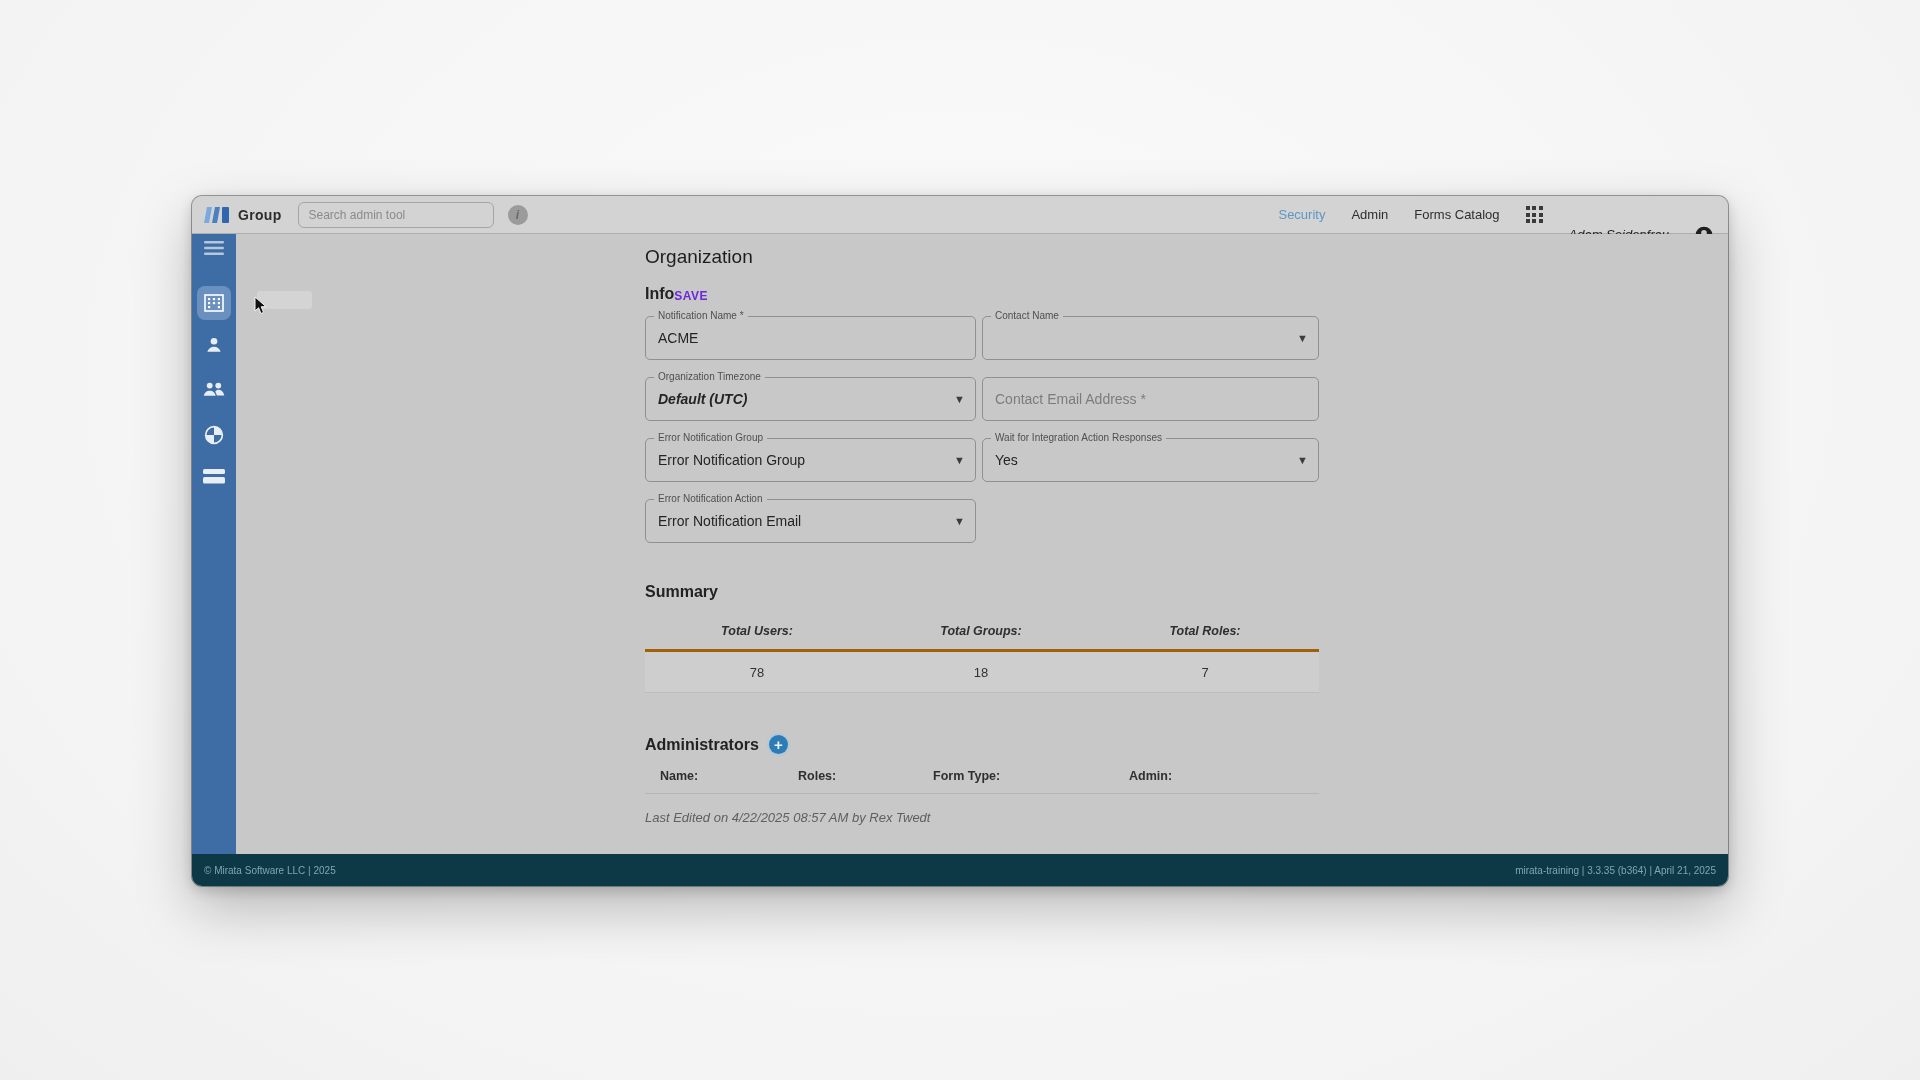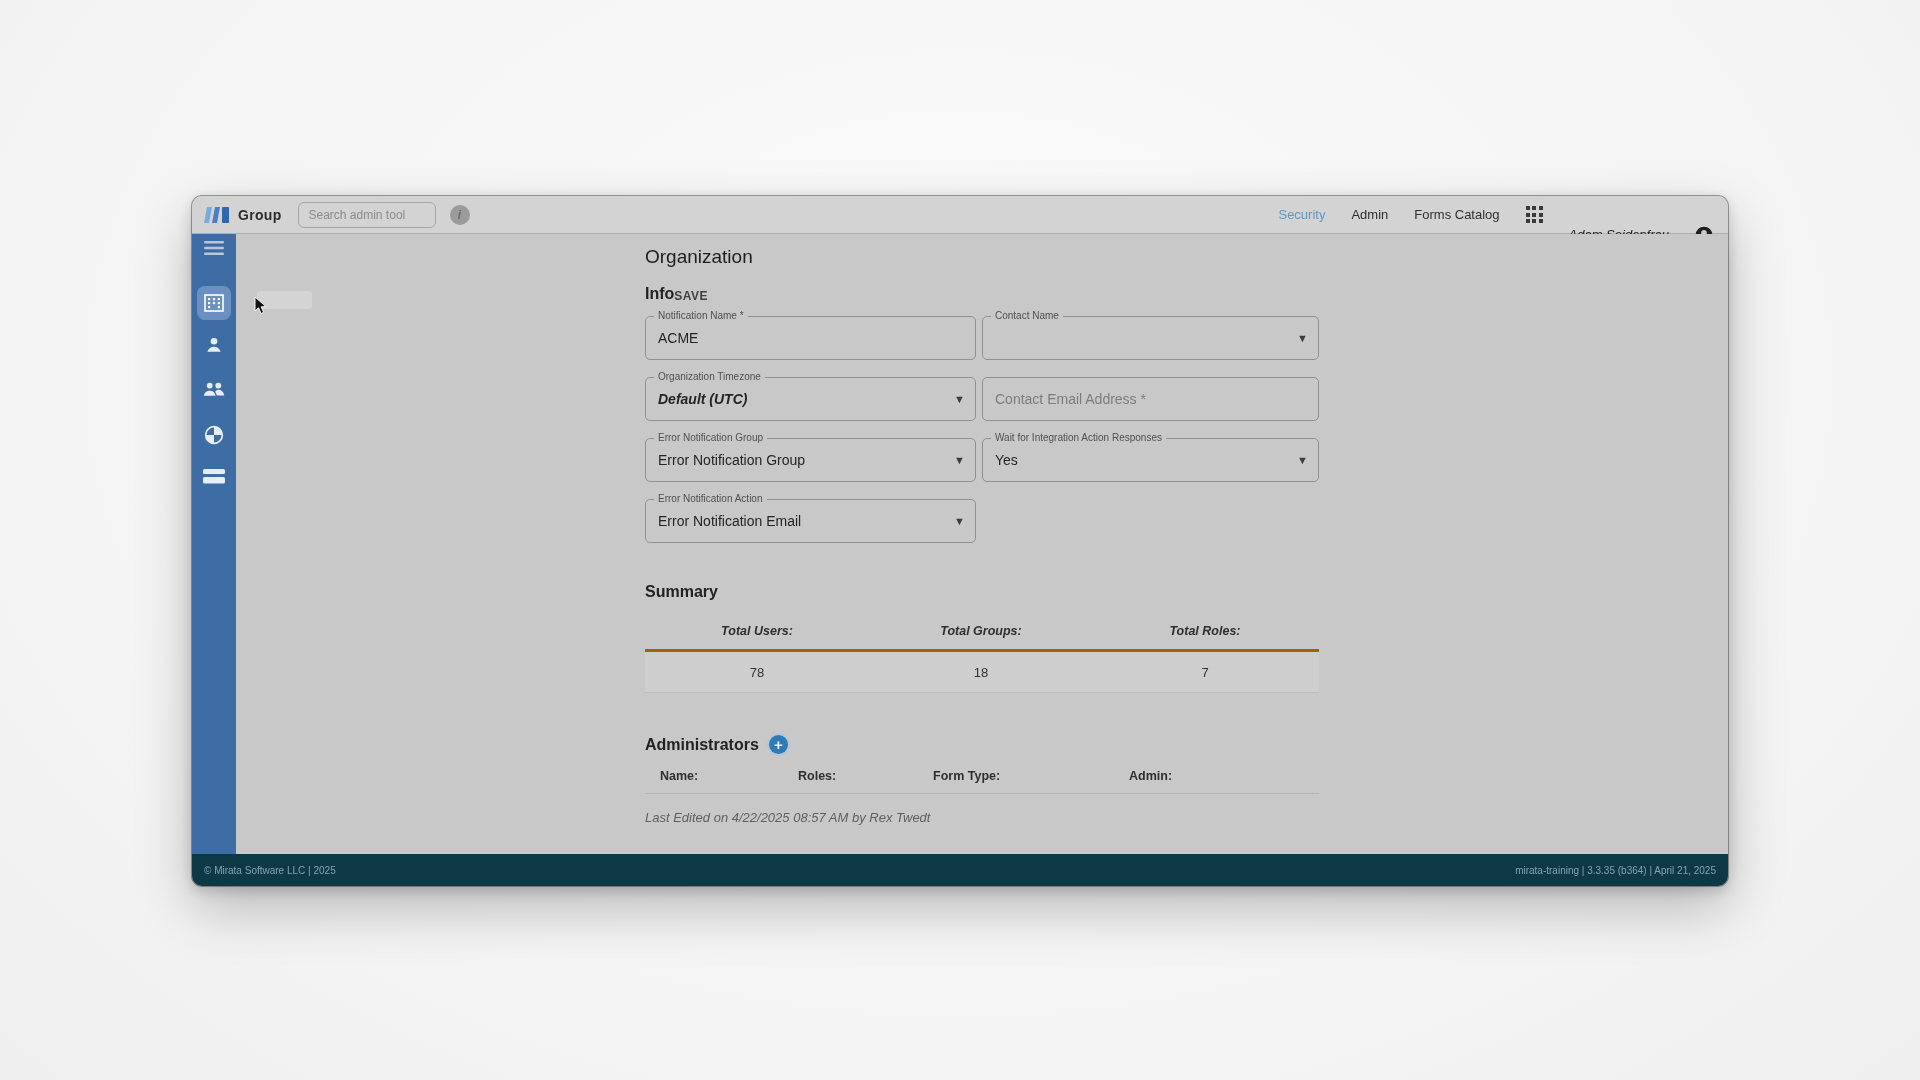--- a/index.html
+++ b/index.html
@@ -17,21 +17,21 @@
   }
   
   .topbar {
     position:absolute; left:0; top:0; right:0; height:38px;
     background:#d3d3d3; border-bottom:1px solid #aeaeae;
     display:flex; align-items:center; padding:0 10px;
   }
   .logo-wrap { display:flex; align-items:center; gap:6px; margin-left:2px; }
   .logo-text { font-size:14px; font-weight:700; color:#2d2d2d; letter-spacing:.3px; }
   .search-box {
-    margin-left:16px; width:138px; height:26px;
+    margin-left:16px; width:196px; height:26px;
     border:1.5px solid #a5a5a5; border-radius:6px; background:transparent;
     font-size:12px; color:#444; padding:0 10px; outline:none;
     font-family:"Liberation Sans", sans-serif;
   }
   .search-box::placeholder { color:#8a8a8a; }
   .info-btn {
     margin-left:14px; width:20px; height:20px; border-radius:50%;
     background:#9b9b9b; color:#6a6a6a; font-size:12px; font-weight:700;
     display:flex; align-items:center; justify-content:center; font-style:italic;
   }
@@ -56,21 +56,21 @@
     position:absolute; left:0; right:0; bottom:0; height:17px; background:#0d3947;
     display:flex; align-items:center; justify-content:space-between; padding:16px 12px;
     font-size:10px; color:#7fa6b4;
   }
   
   .content { position:absolute; left:44px; top:38px; right:0; bottom:17px; background:#c8c8c9; }
   .main-col { position:absolute; left:409px; top:0; width:674px; }
   .page-title { margin-top:12px; font-size:19px; font-weight:500; color:#1e1e1e; }
   .section-head { display:flex; align-items:flex-end; margin-top:17px; }
   .section-title { font-size:16px; font-weight:700; color:#222; }
-  .save-btn { font-size:12px; font-weight:700; letter-spacing:.5px; color:#404040; }
+  .save-btn { font-size:12px; font-weight:700; letter-spacing:.5px; color:#6d28d9; }
   .form-grid { margin-top:13px; display:grid; grid-template-columns:331px 337px; column-gap:6px; row-gap:17px; }
   .field {
     position:relative; height:44px; border:1px solid #909090; border-radius:5px;
     display:flex; align-items:center; padding:0 12px;
   }
   .flabel {
     position:absolute; top:-7px; left:8px; background:#c8c8c9; padding:0 4px;
     font-size:10px; color:#4f4f4f; white-space:nowrap;
   }
   .fvalue { font-size:14px; color:#242424; font-weight:500; }

